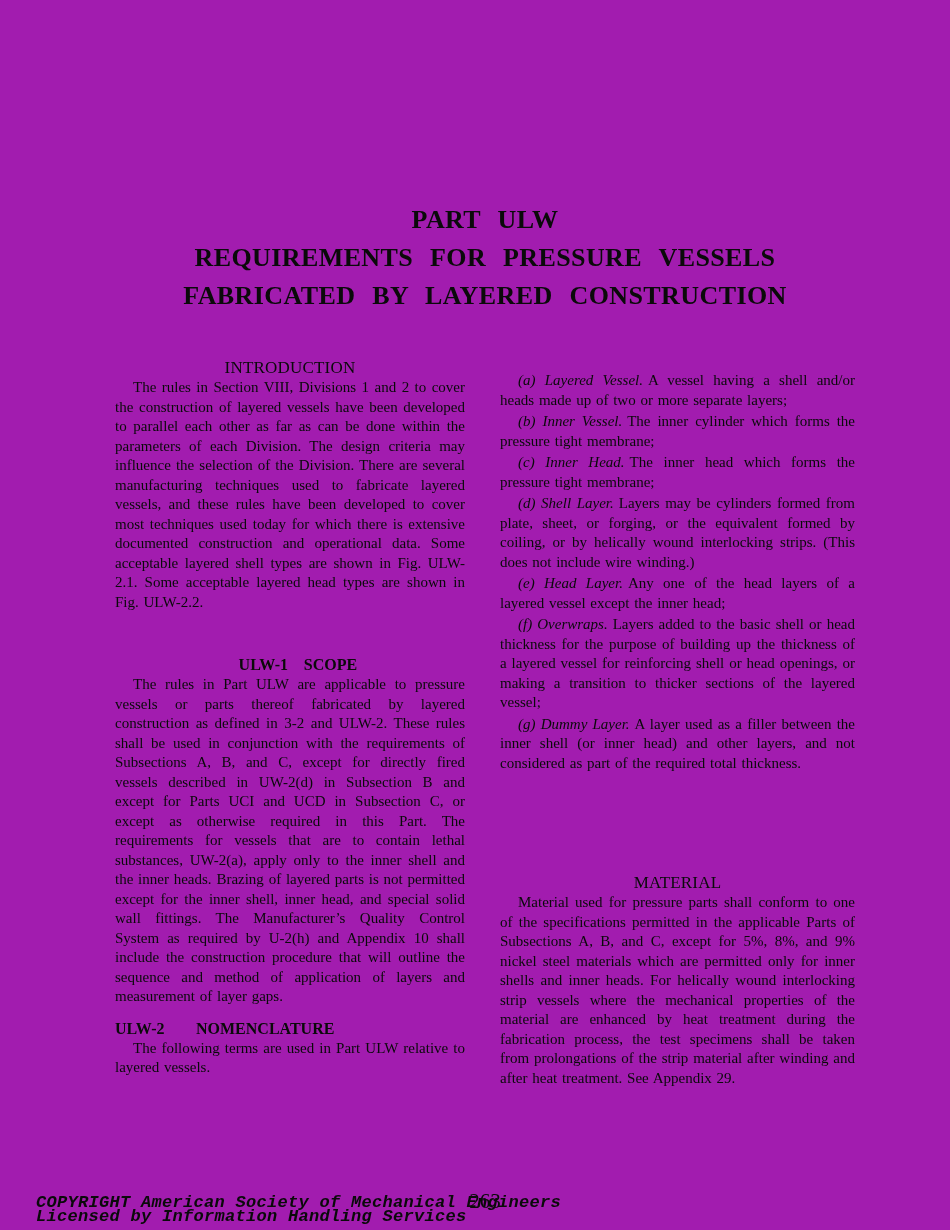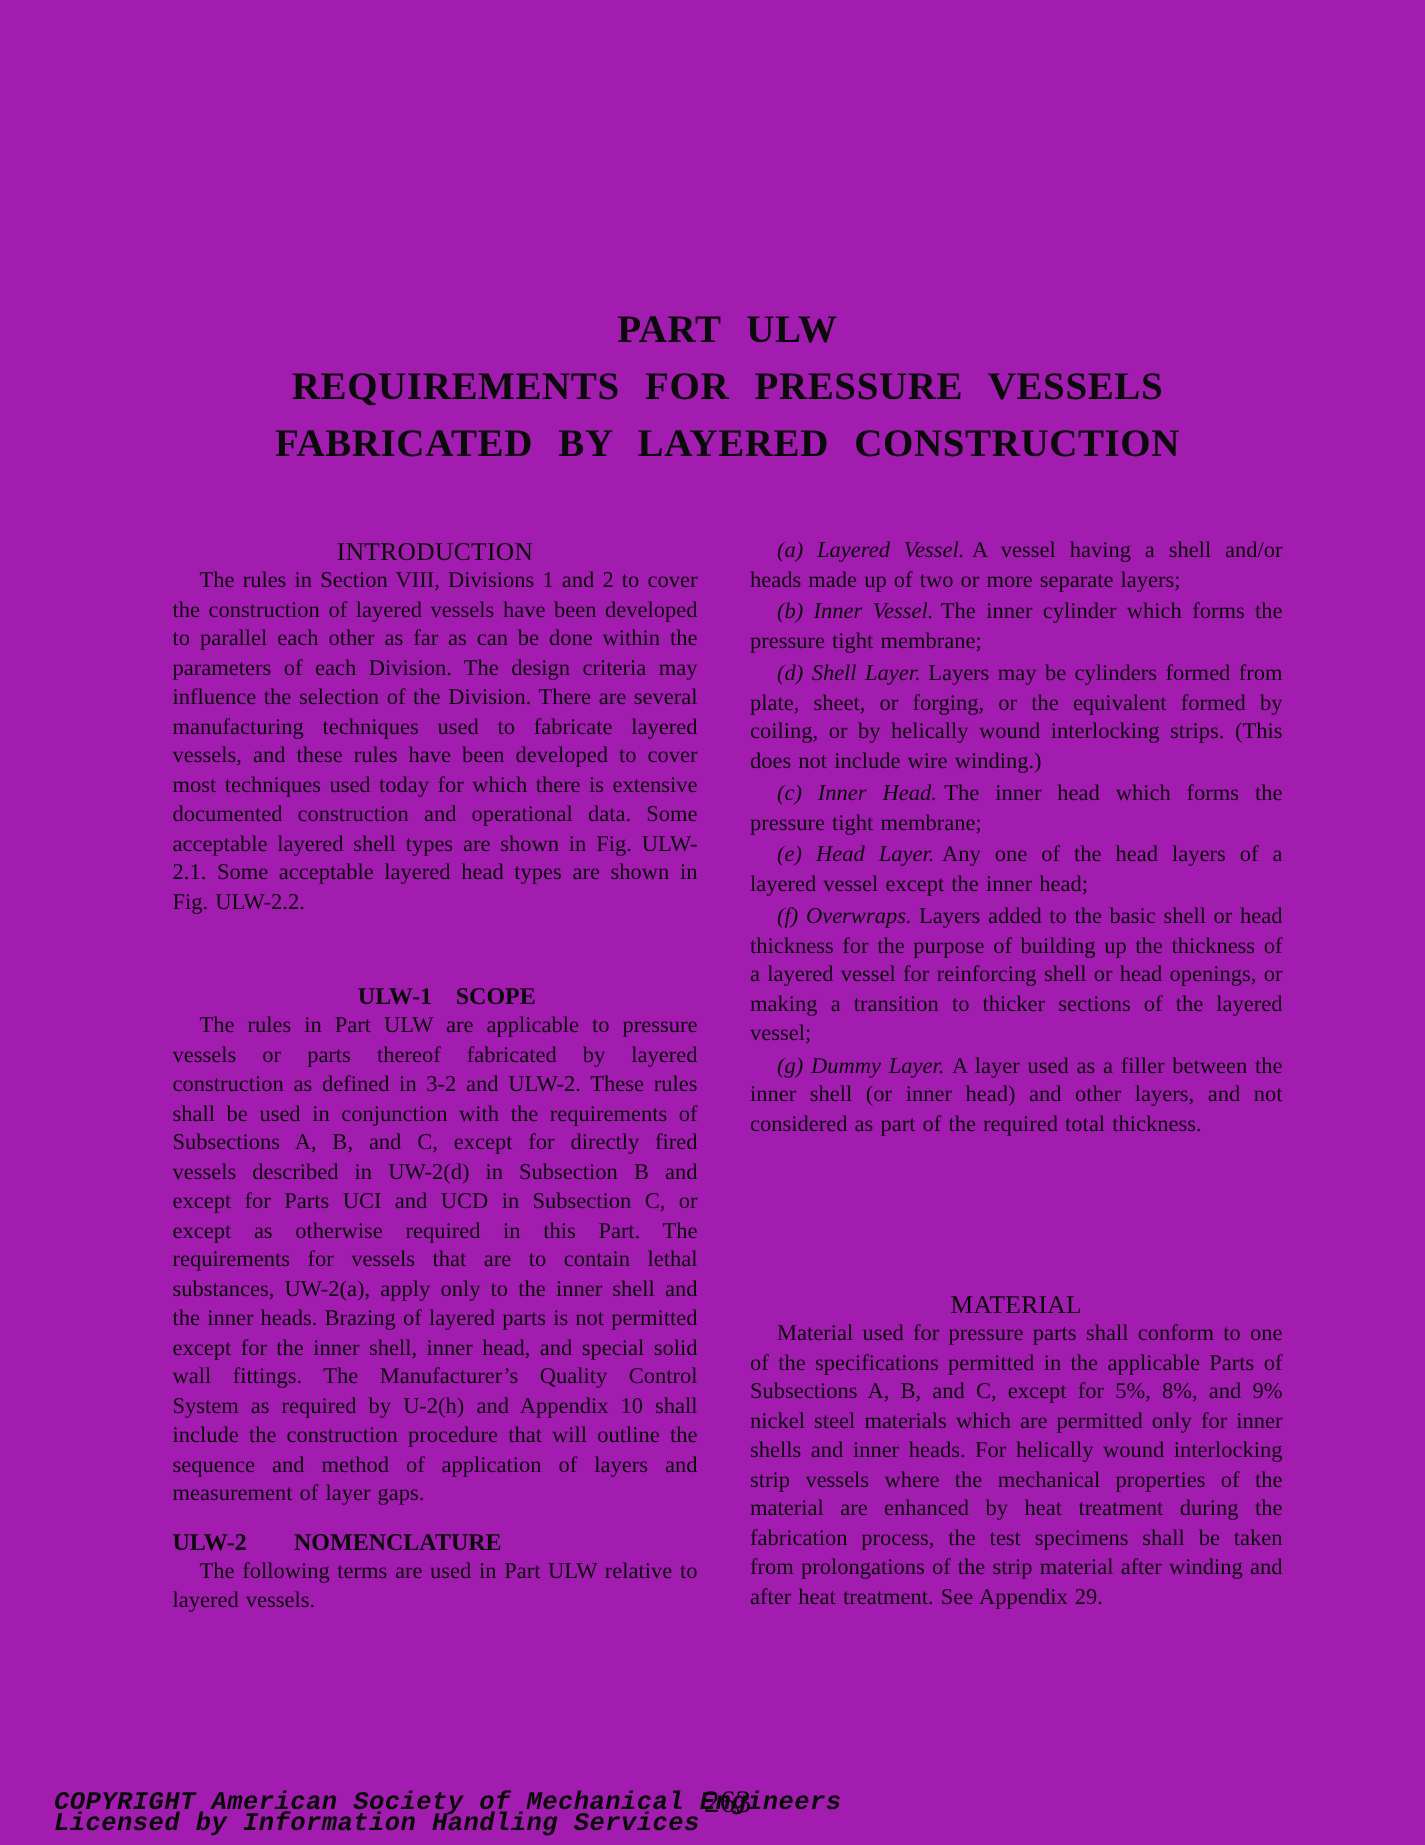--- a/index.html
+++ b/index.html
@@ -57,21 +57,21 @@
     font-size: 16px;
     line-height: 20px;
   }
   .section-num { display: inline-block; width: 81px; }
   .mt-intro-para { margin-top: 6px; }
   .mt-ulw1      { margin-top: 43px; text-align: center; }
   .mt-ulw1-para { margin-top: 8px; }
   .mt-ulw2      { margin-top: 12px; }
   .mt-ulw2-para { margin-top: 8px; }
   p.def { margin: 2px 0; }
-  p.def:first-child { margin-top: 0; }
+  p.def:first-child { margin-top: 13px; }
   .def-term { font-style: italic; margin-right: 5px; }
   .mt-material  { margin-top: 100px; }
   .mt-ulw5      { margin-top: 10px; }
   .mt-ulw5-para { margin-top: 9px; }
   .page-number {
     position: absolute;
     left: 115px;
     top: 1189px;
     width: 740px;
     text-align: center;
@@ -120,24 +120,24 @@
       </div>
 
       <div class="col-right">
         <p class="body def">
           <i class="def-term">(a) Layered Vessel.</i><span>A vessel having a shell and/or heads made up of two or more separate layers;</span>
         </p>
         <p class="body def">
           <i class="def-term">(b) Inner Vessel.</i><span>The inner cylinder which forms the pressure tight membrane;</span>
         </p>
         <p class="body def">
-          <i class="def-term">(d) Shell Layer.</i><span>Layers may be cylinders formed from plate, sheet, or forging, or the equivalent formed by coiling, or by helically wound interlocking strips. (This does not include wire winding.)</span>
+          <i class="def-term">(c) Inner Head.</i><span>The inner head which forms the pressure tight membrane;</span>
         </p>
         <p class="body def">
-          <i class="def-term">(c) Inner Head.</i><span>The inner head which forms the pressure tight membrane;</span>
+          <i class="def-term">(d) Shell Layer.</i><span>Layers may be cylinders formed from plate, sheet, or forging, or the equivalent formed by coiling, or by helically wound interlocking strips. (This does not include wire winding.)</span>
         </p>
         <p class="body def">
           <i class="def-term">(e) Head Layer.</i><span>Any one of the head layers of a layered vessel except the inner head;</span>
         </p>
         <p class="body def">
           <i class="def-term">(f) Overwraps.</i><span>Layers added to the basic shell or head thickness for the purpose of building up the thickness of a layered vessel for reinforcing shell or head openings, or making a transition to thicker sections of the layered vessel;</span>
         </p>
         <p class="body def">
           <i class="def-term">(g) Dummy Layer.</i><span>A layer used as a filler between the inner shell (or inner head) and other layers, and not considered as part of the required total thickness.</span>
         </p>

